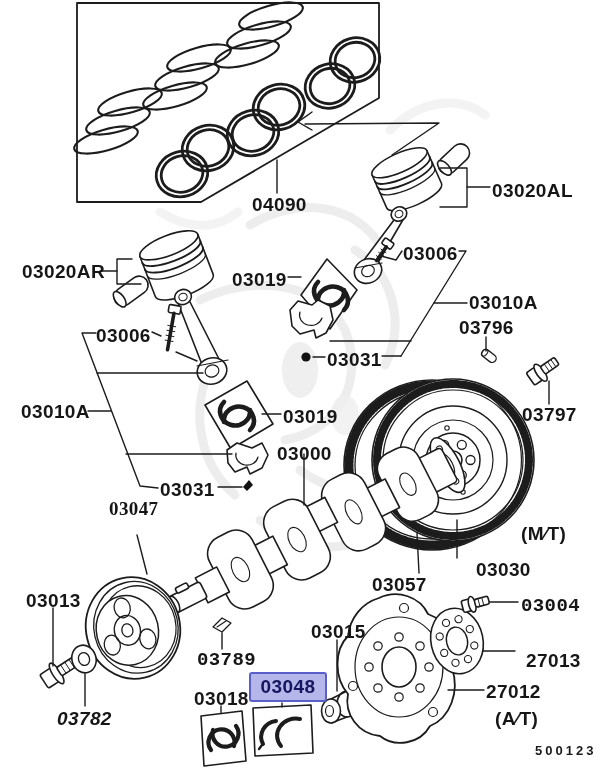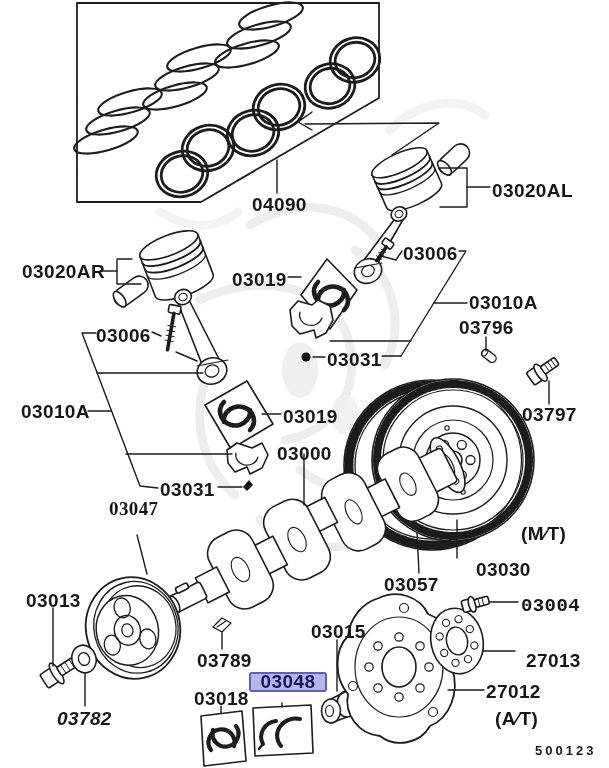--- a/index.html
+++ b/index.html
@@ -2,21 +2,21 @@
 <html><head>
 <meta charset="utf-8">
 <style>
   html,body{margin:0;padding:0;background:#ffffff;}
   #stage{position:relative;width:609px;height:768px;background:#ffffff;overflow:hidden;
          font-family:"Liberation Sans",sans-serif;}
   #art{position:absolute;left:0;top:0;}
   .lbl{position:absolute;font:bold 19px "Liberation Sans",sans-serif;color:#161616;
        letter-spacing:.4px;white-space:nowrap;line-height:1;z-index:3;}
   .code{font:bold 13px "Liberation Sans",sans-serif;letter-spacing:3px;color:#1a1a1a;margin-left:22px;}
-  .hl{position:absolute;left:249px;top:672px;width:78px;height:20px;z-index:3;
+  .hl{position:absolute;left:249px;top:672px;width:78px;height:30px;z-index:3;
       background:#b5b7eb;border:2px solid #5a5fc9;border-radius:3px;box-sizing:border-box;
       color:#15165e;font:bold 19px "Liberation Sans",sans-serif;
       display:flex;align-items:center;justify-content:center;letter-spacing:.4px;}
 </style>
 </head>
 <body>
 
 <div id="stage">
 
 <svg id="art" width="609" height="768" viewBox="0 0 609 768" fill="none" stroke="#1c1c1c" stroke-width="1.6" stroke-linejoin="round" stroke-linecap="round">
@@ -352,24 +352,24 @@
   <div class="lbl" style="left:327px;top:350px;">03031</div>
   <div class="lbl" style="left:522px;top:405px;">03797</div>
   <div class="lbl" style="left:21px;top:402px;">03010A</div>
   <div class="lbl" style="left:283px;top:407px;">03019</div>
   <div class="lbl" style="left:277px;top:444px;">03000</div>
   <div class="lbl" style="left:160px;top:480px;">03031</div>
   <div class="lbl" style="left:109px;top:499px;font-family:Liberation Serif, serif;">03047</div>
   <div class="lbl" style="left:521px;top:524px;">(M⁄T)</div>
   <div class="lbl" style="left:26px;top:591px;">03013</div>
   <div class="lbl" style="left:476px;top:560px;">03030</div>
-  <div class="lbl" style="left:384px;top:575px;">03057</div>
+  <div class="lbl" style="left:372px;top:575px;">03057</div>
   <div class="lbl" style="left:521px;top:597px;font-family:Liberation Mono, monospace;">03004</div>
   <div class="lbl" style="left:311px;top:622px;">03015</div>
-  <div class="lbl" style="left:197px;top:651px;">03789</div>
+  <div class="lbl" style="left:197px;top:651px;font-family:Liberation Mono, monospace;">03789</div>
   <div class="lbl" style="left:526px;top:651px;">27013</div>
   <div class="lbl" style="left:194px;top:689px;">03018</div>
   <div class="lbl" style="left:486px;top:682px;text-align:center;">27012</div>
   <div class="lbl" style="left:495px;top:709px;">(A⁄T)</div>
   <div class="lbl" style="left:57px;top:709px;font-style:italic;">03782</div>
 
   <div class="hl">
     <span>03048</span>
   </div>
 

